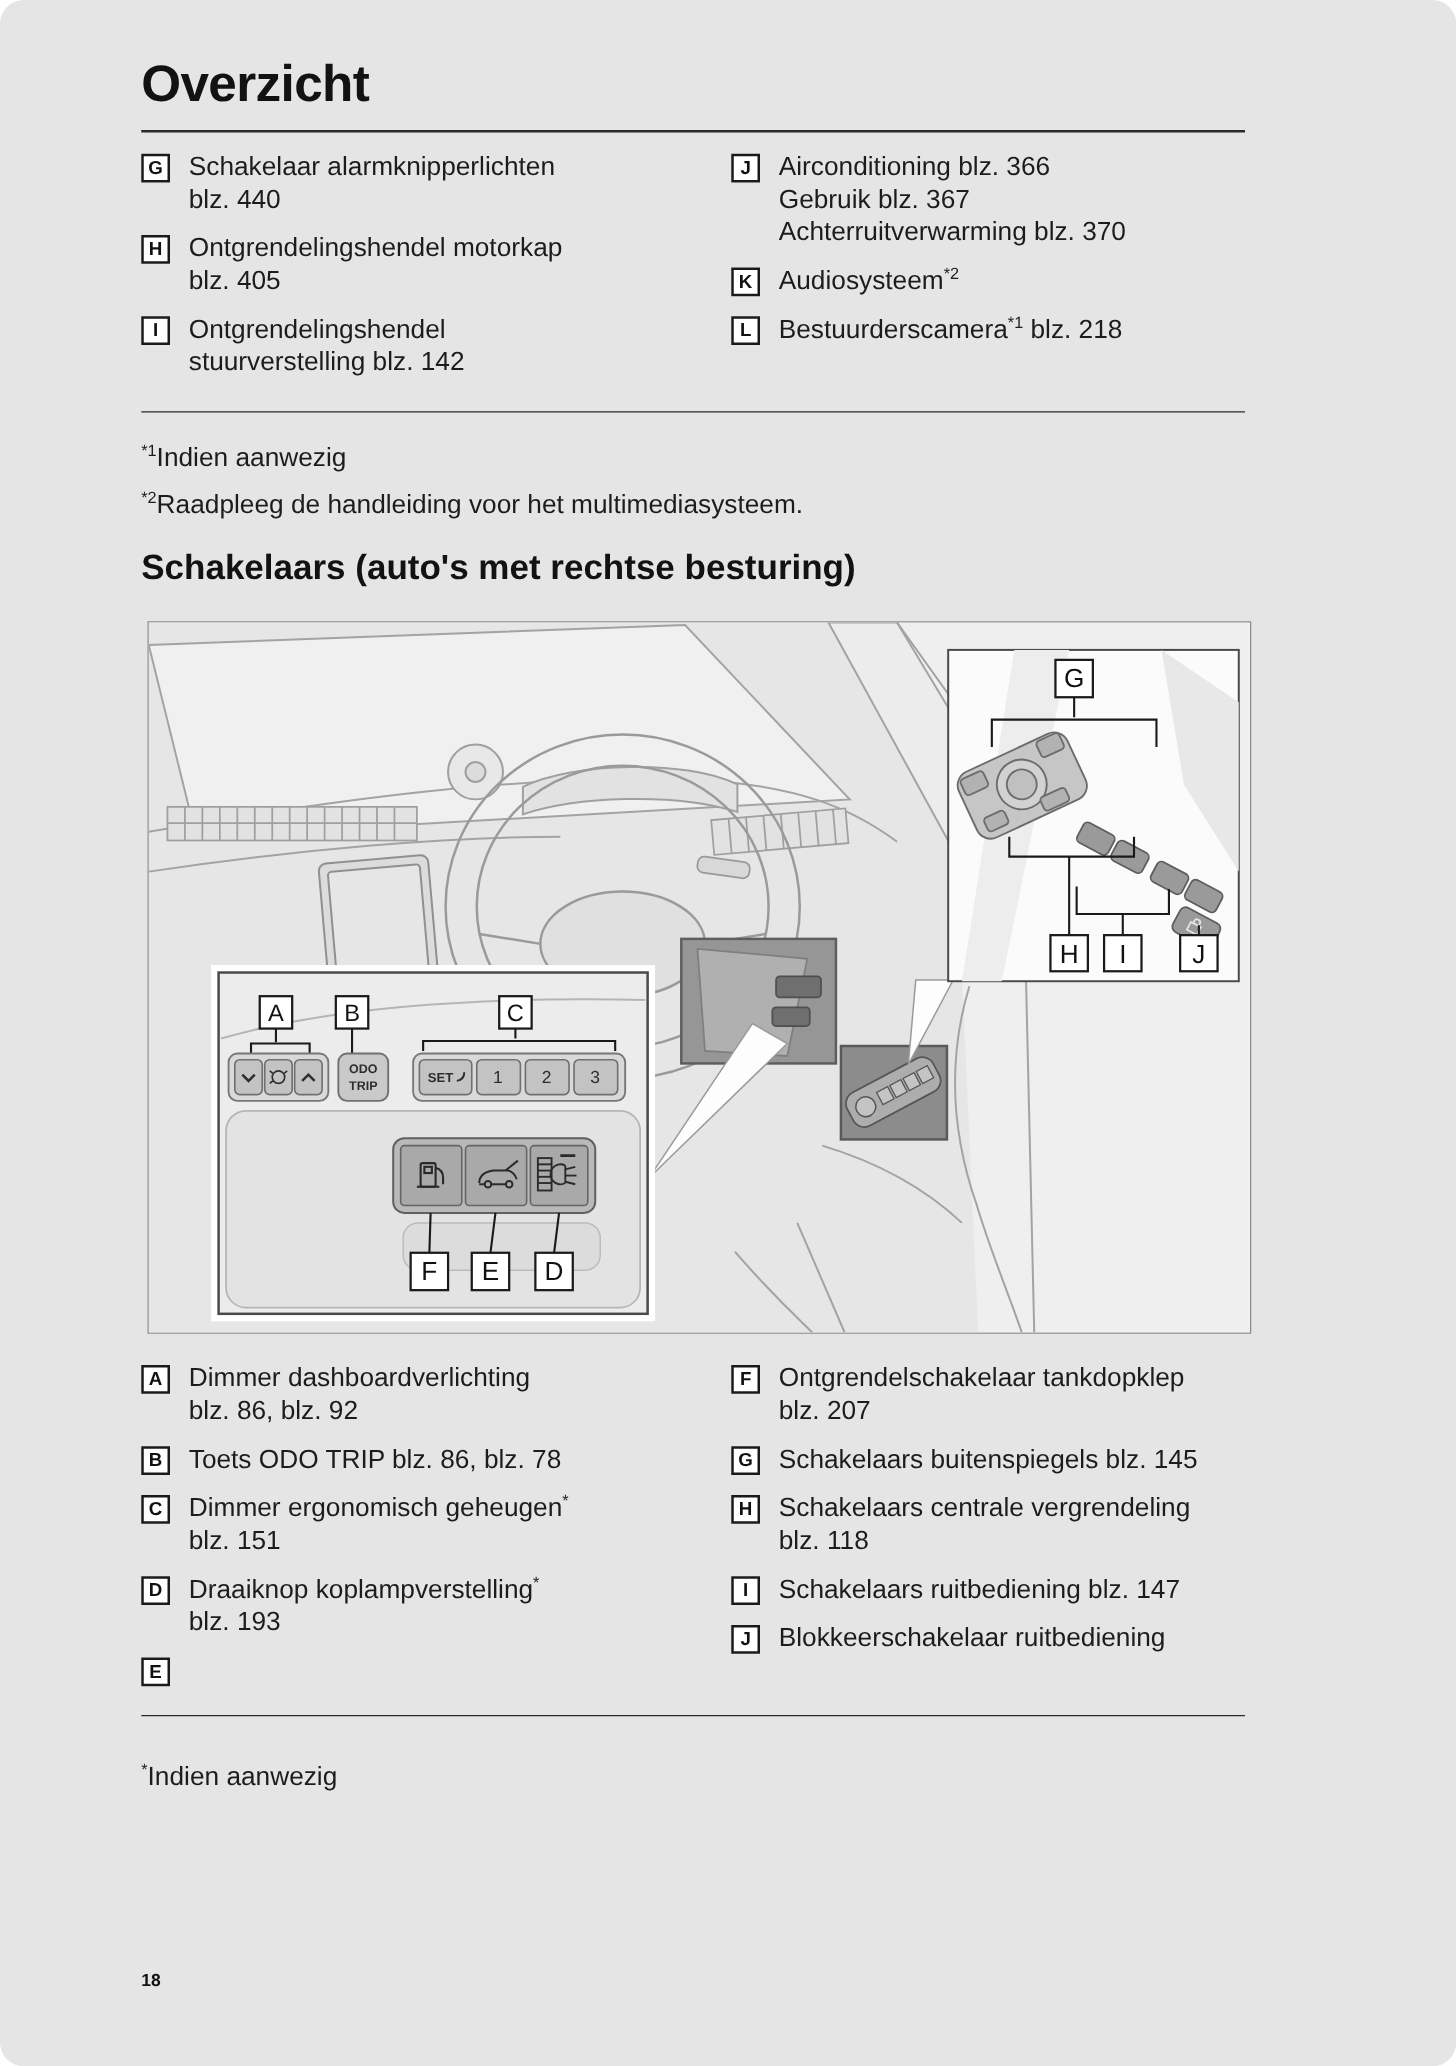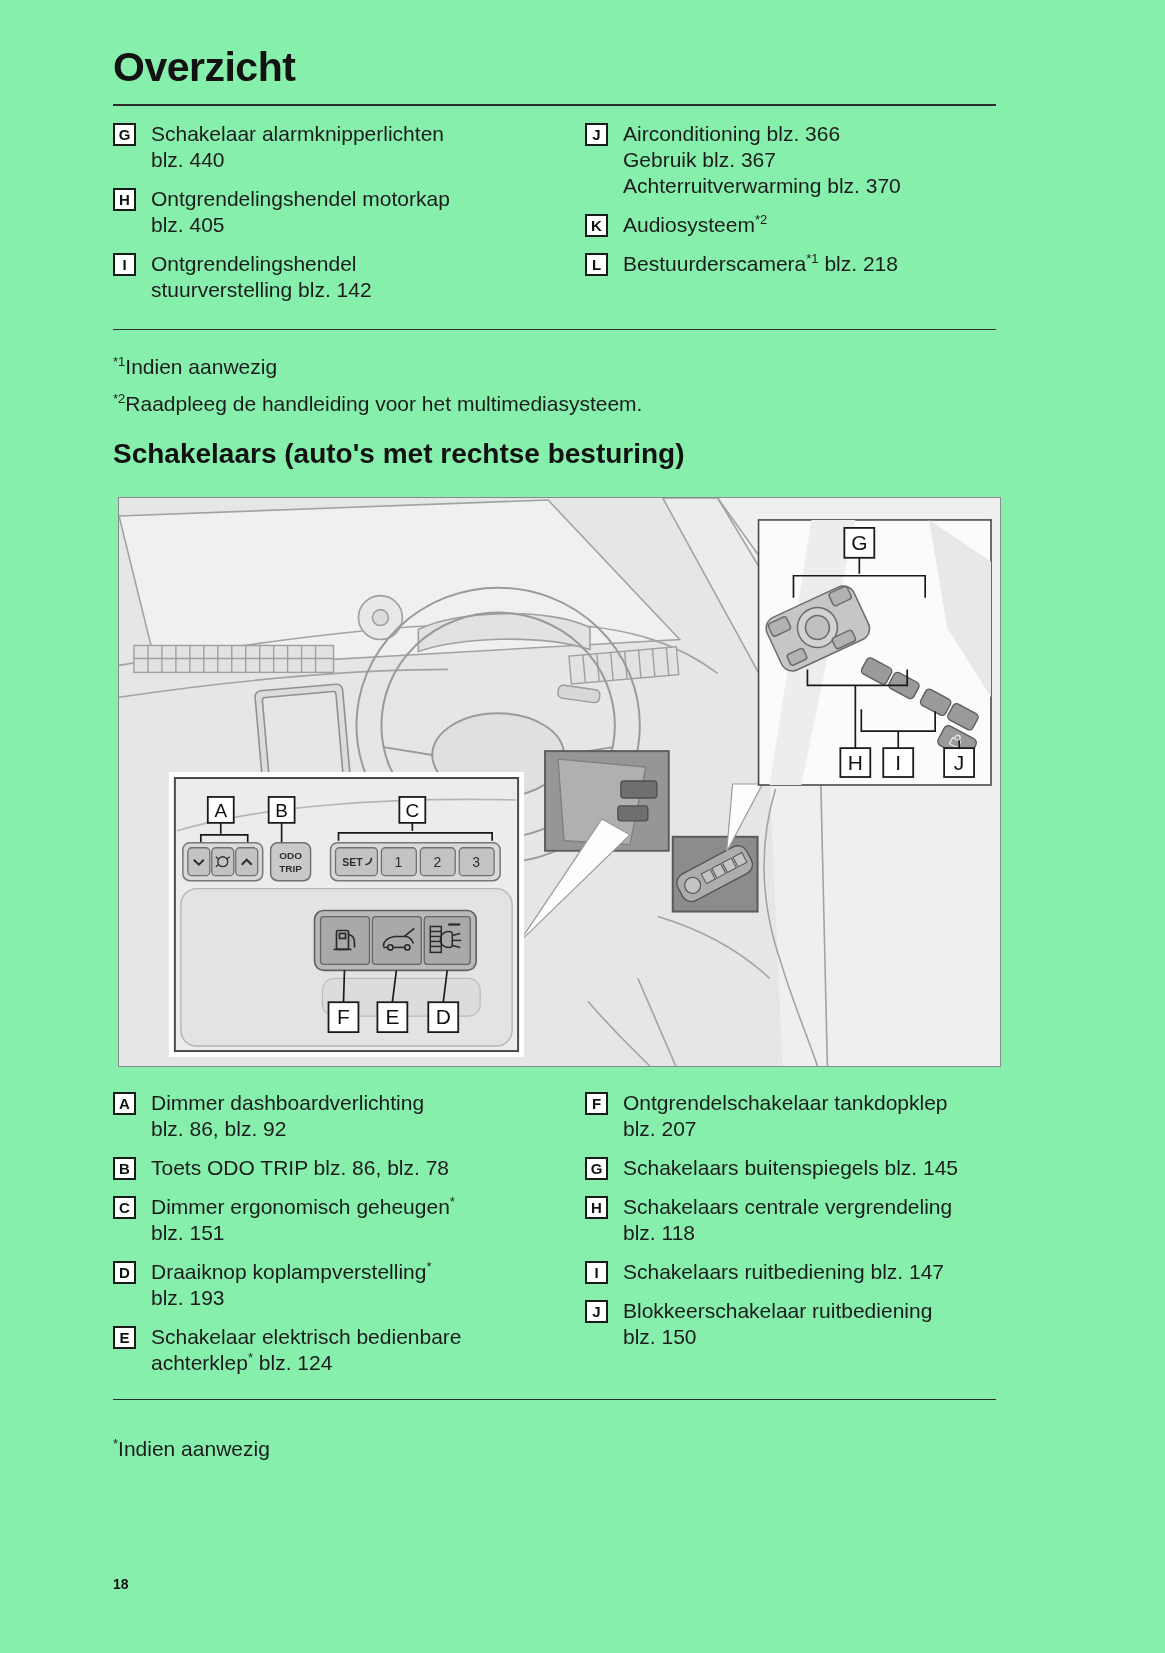--- a/index.html
+++ b/index.html
@@ -1,20 +1,21 @@
 <!DOCTYPE html>
 <html><head>
 <meta charset="utf-8">
 <style>
   * { margin:0; padding:0; box-sizing:border-box; }
   html,body { background:#ffffff; }
   .page {
-    position:relative; width:1165px; height:1653px; background:#86efac;
+    position:relative; width:1165px; height:1653px; background:#e5e5e5;
     font-family:"Liberation Sans","DejaVu Sans",sans-serif; color:#1a1a1a;
     overflow:hidden;
+    border-radius:19px;
   }
   .content { position:absolute; left:113px; top:0; width:883px; }
   .title { margin-top:44px; font-size:41px; font-weight:800; letter-spacing:-0.5px; color:#121212; }
   .rule { border:none; border-top:2px solid #2b2b2b; margin-top:13px; }
   .rule.thin { border-top-width:1.6px; }
 
   .cols { display:flex; margin-top:15px; }
   .col-l { width:472px; flex:none; }
   .col-r { flex:1; }
 
@@ -414,24 +415,20 @@
           </div>
           <div class="li">
             <span class="badge">D</span>
             <div class="li-text">
               <div class="line"><span>Draaiknop koplampverstelling</span><span class="sup">*</span></div>
               <div class="line"><span>blz. 193</span></div>
             </div>
           </div>
           <div class="li">
             <span class="badge">E</span>
-            <div class="li-text">
-              <div class="line"><span>Schakelaar elektrisch bedienbare</span></div>
-              <div class="line"><span>achterklep</span><span class="sup">*</span><span> blz. 124</span></div>
-            </div>
           </div>
         </div>
       <div class="col-r">
 
       <div class="li">
             <span class="badge">F</span>
             <div class="li-text">
               <div class="line"><span>Ontgrendelschakelaar tankdopklep</span></div>
               <div class="line"><span>blz. 207</span></div>
             </div>
@@ -452,21 +449,20 @@
           <div class="li">
             <span class="badge">I</span>
             <div class="li-text">
               <div class="line"><span>Schakelaars ruitbediening blz. 147</span></div>
             </div>
           </div>
           <div class="li">
             <span class="badge">J</span>
             <div class="li-text">
               <div class="line"><span>Blokkeerschakelaar ruitbediening</span></div>
-              <div class="line"><span>blz. 150</span></div>
             </div>
           </div>
         </div>
     </div>
 
     <hr class="rule thin rule3">
 
     <div class="footnote fn-bottom">
       <span class="sup">*</span><span>Indien aanwezig</span>
     </div>

